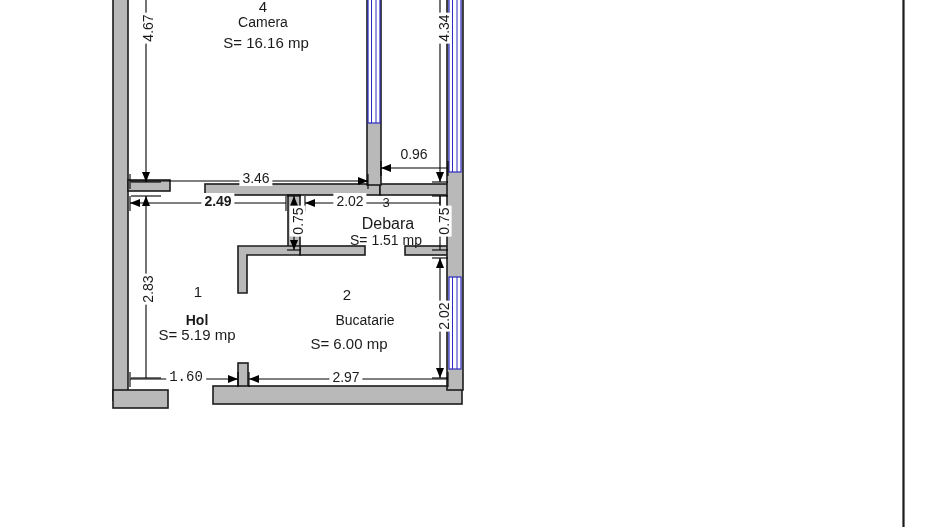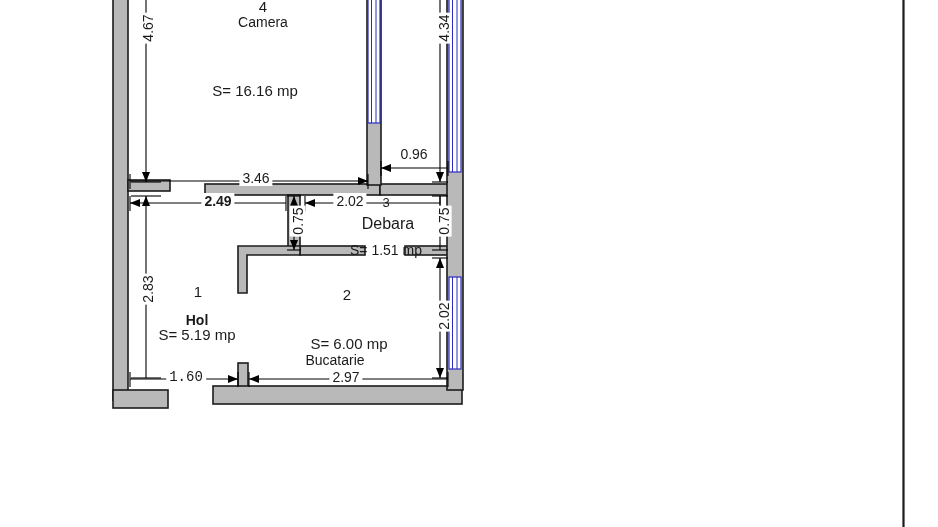--- a/index.html
+++ b/index.html
@@ -132,32 +132,32 @@
       <polygon points="294,250 290,240 298,240"></polygon>
       <polygon points="440,258 436,268 444,268"></polygon>
       <polygon points="440,378 436,368 444,368"></polygon>
     </g>
 
     <line x1="903.5" y1="0" x2="903.5" y2="527" stroke="#1a1a1a" stroke-width="2.2"></line>
   </svg>
 
   <div class="lbl room-num ctr" style="left:263px;top:-2px;">4</div>
   <div class="lbl room-name ctr" style="left:263px;top:14px;">Camera</div>
-  <div class="lbl room-area ctr" style="left:255px;top:34px;margin-top:48px;">S= 16.16 mp</div>
+  <div class="lbl room-area ctr" style="left:266px;top:34px;">S= 16.16 mp</div>
 
   <div class="lbl room-num ctr" style="left:386px;top:195px;font-size:13px;">3</div>
   <div class="lbl room-name ctr" style="left:388px;top:215px;font-size:16px;">Debara</div>
-  <div class="lbl room-area ctr" style="left:386px;top:242px;font-size:14px;text-align:center;">S= 1.51 mp</div>
+  <div class="lbl room-area ctr" style="left:386px;top:232px;font-size:14px;text-align:center;">S= 1.51 mp</div>
 
   <div class="lbl room-num ctr" style="left:198px;top:283px;">1</div>
   <div class="lbl room-name ctr" style="left:197px;top:312px;font-weight:bold;">Hol</div>
   <div class="lbl room-area ctr" style="left:197px;top:326px;">S= 5.19 mp</div>
 
   <div class="lbl room-num ctr" style="left:347px;top:286px;">2</div>
-  <div class="lbl room-name ctr" style="left:335px;top:312px;margin-top:40px;">Bucatarie</div>
+  <div class="lbl room-name ctr" style="left:365px;top:312px;">Bucatarie</div>
   <div class="lbl room-area ctr" style="left:349px;top:335px;">S= 6.00 mp</div>
 
   <div class="lbl dim-v rot" style="left:132px;top:20px;">4.67</div>
   <div class="lbl dim-v rot" style="left:132px;top:281px;">2.83</div>
   <div class="lbl dim-v rot" style="left:428px;top:20px;">4.34</div>
   <div class="lbl dim-v rot" style="left:428px;top:213px;">0.75</div>
   <div class="lbl dim-v rot" style="left:428px;top:308px;">2.02</div>
   <div class="lbl dim-v rot" style="left:282px;top:213px;">0.75</div>
 
   <div class="lbl dim ctr" style="left:256px;top:170px;">3.46</div>

